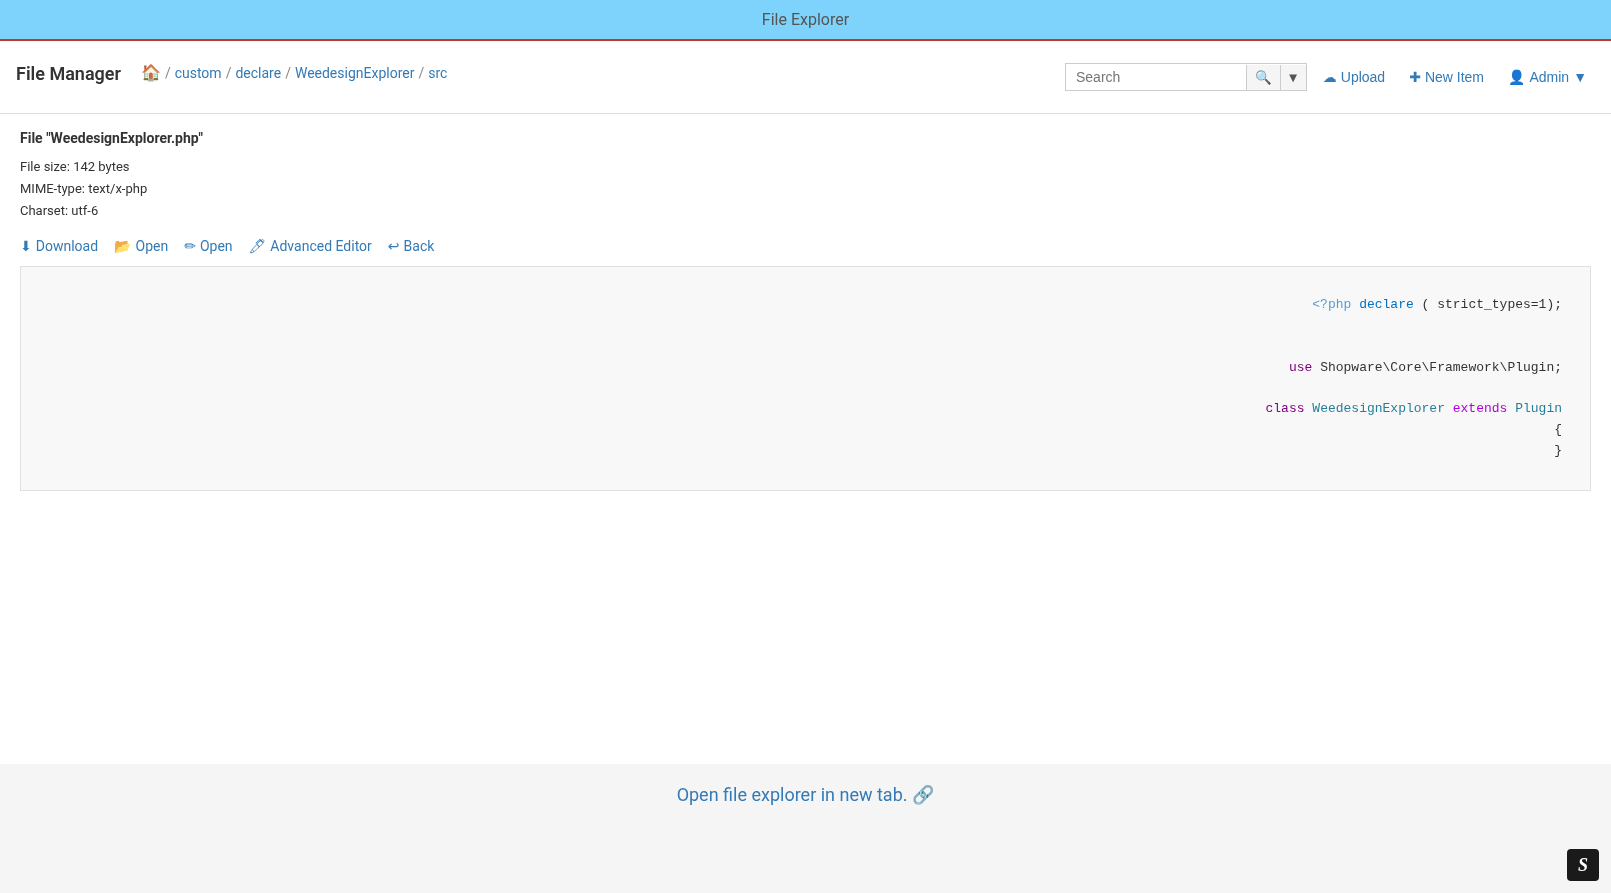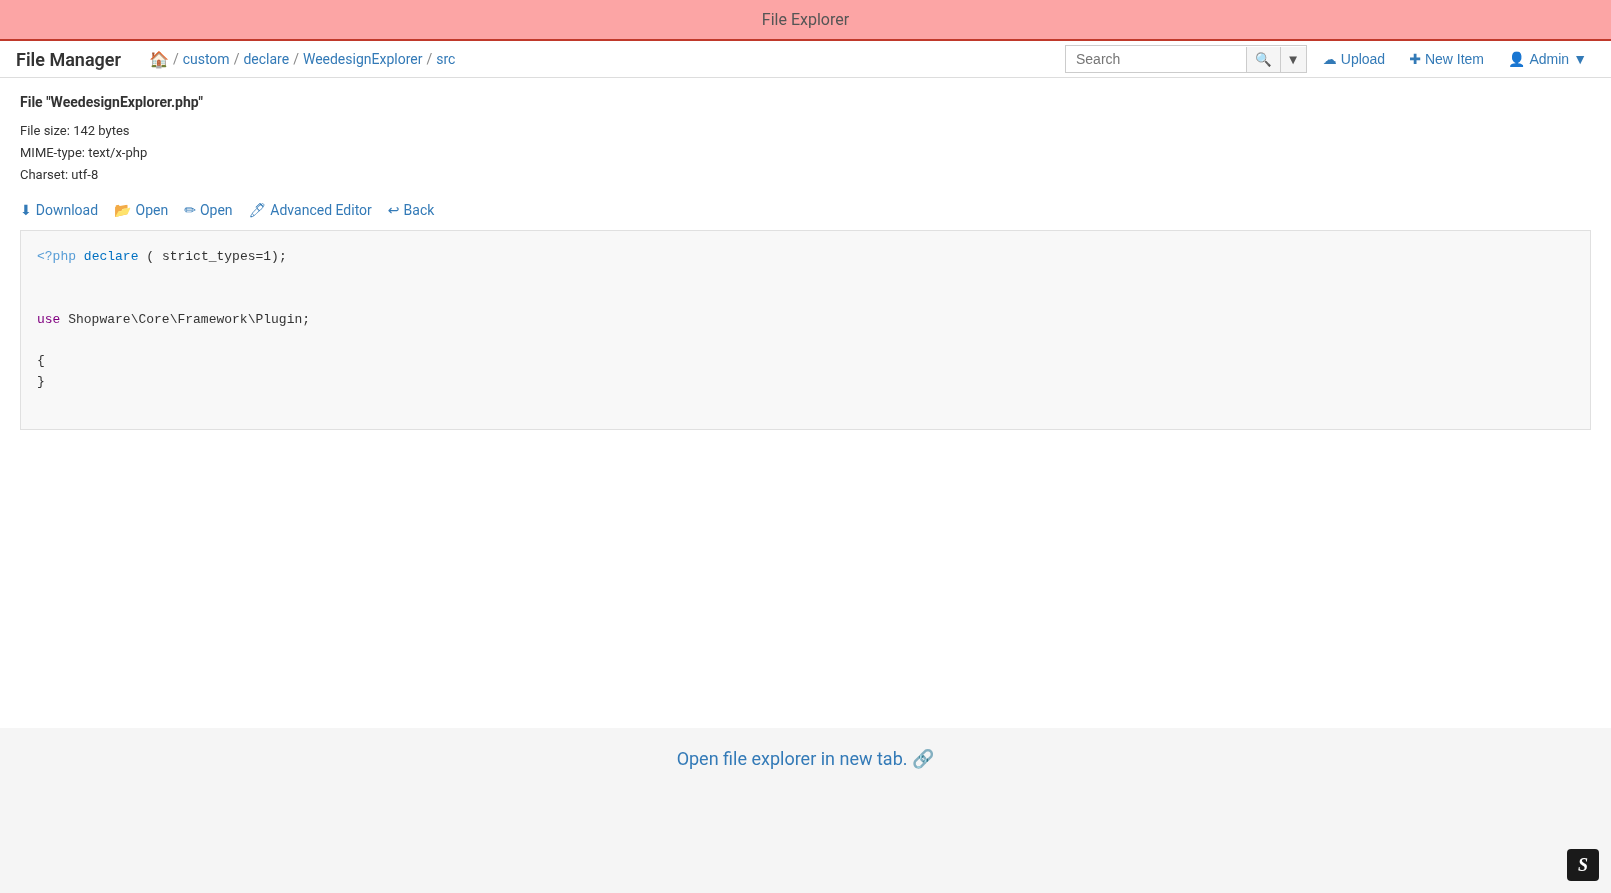--- a/index.html
+++ b/index.html
@@ -1,36 +1,36 @@
 <!DOCTYPE html>
 <html><head>
   <meta charset="utf-8">
   <style>
     * { box-sizing: border-box; margin: 0; padding: 0; }
     body { font-family: -apple-system, BlinkMacSystemFont, "Segoe UI", Roboto, sans-serif; font-size: 14px; background: #f5f5f5; color: #333; }
 
     
     .top-bar {
-      background: #fca5a5;
+      background: #7dd3fc;
       border-bottom: 2px solid #c0392b;
       text-align: center;
       padding: 10px 0;
       font-size: 16px;
       font-weight: 400;
       color: #555;
     }
 
     
     .navbar {
       background: #fff;
       border-bottom: 1px solid #ddd;
       display: flex;
-      align-items: center;
-      padding: 4px 16px;
-      gap: 20px;
+      align-items: flex-start;
+      padding: 22px 16px;
+      gap: 12px;
     }
     .navbar-brand {
       font-size: 18px;
       font-weight: 600;
       color: #333;
       margin-right: 8px;
       white-space: nowrap;
     }
     .breadcrumb {
       display: flex;
@@ -128,25 +128,26 @@
       color: #337ab7;
       text-decoration: none;
       font-size: 14px;
       cursor: pointer;
     }
 
     
     .code-block {
       background: #f8f8f8;
       border: 1px solid #e0e0e0;
-      padding: 16px;
+      padding: 28px;
       font-family: "Courier New", Courier, monospace;
       font-size: 13px;
       line-height: 1.6;
       min-height: 200px;
+      text-align: right;
     }
     .code-php-tag { color: #569CD6; }
     .code-namespace { color: #0070C1; }
     .code-class-name { color: #267F99; }
     .code-extends { color: #AF00DB; }
     .code-plain { color: #333; }
     .code-purple { color: #800080; }
 
     
     .footer {
@@ -228,21 +229,21 @@
       <div>
         <span>File size:</span>
         <span>142 bytes</span>
       </div>
       <div>
         <span>MIME-type:</span>
         <span>text/x-php</span>
       </div>
       <div>
         <span>Charset:</span>
-        <span>utf-8</span>
+        <span>utf-6</span>
       </div>
     </div>
   </div>
 
   <div class="action-bar">
     <a class="action-link" href="#">
       <span>⬇</span>
       <span>Download</span>
     </a>
     <a class="action-link" href="#">
@@ -272,20 +273,29 @@
       <span class="code-plain">strict_types=1);</span>
     </div>
     <div>&nbsp;</div>
     <div>&nbsp;</div>
     <div>
       <span class="code-purple">use</span>
       <span class="code-plain"> Shopware\Core\Framework\Plugin;</span>
     </div>
     <div>&nbsp;</div>
     <div>
+      <span class="code-purple">class</span>
+      <span class="code-plain"> </span>
+      <span class="code-class-name">WeedesignExplorer</span>
+      <span class="code-plain"> </span>
+      <span class="code-extends">extends</span>
+      <span class="code-plain"> </span>
+      <span class="code-class-name">Plugin</span>
+    </div>
+    <div>
       <span class="code-plain">{</span>
     </div>
     <div>
       <span class="code-plain">}</span>
     </div>
   </div>
 
 </div>
 
 <div class="footer">

